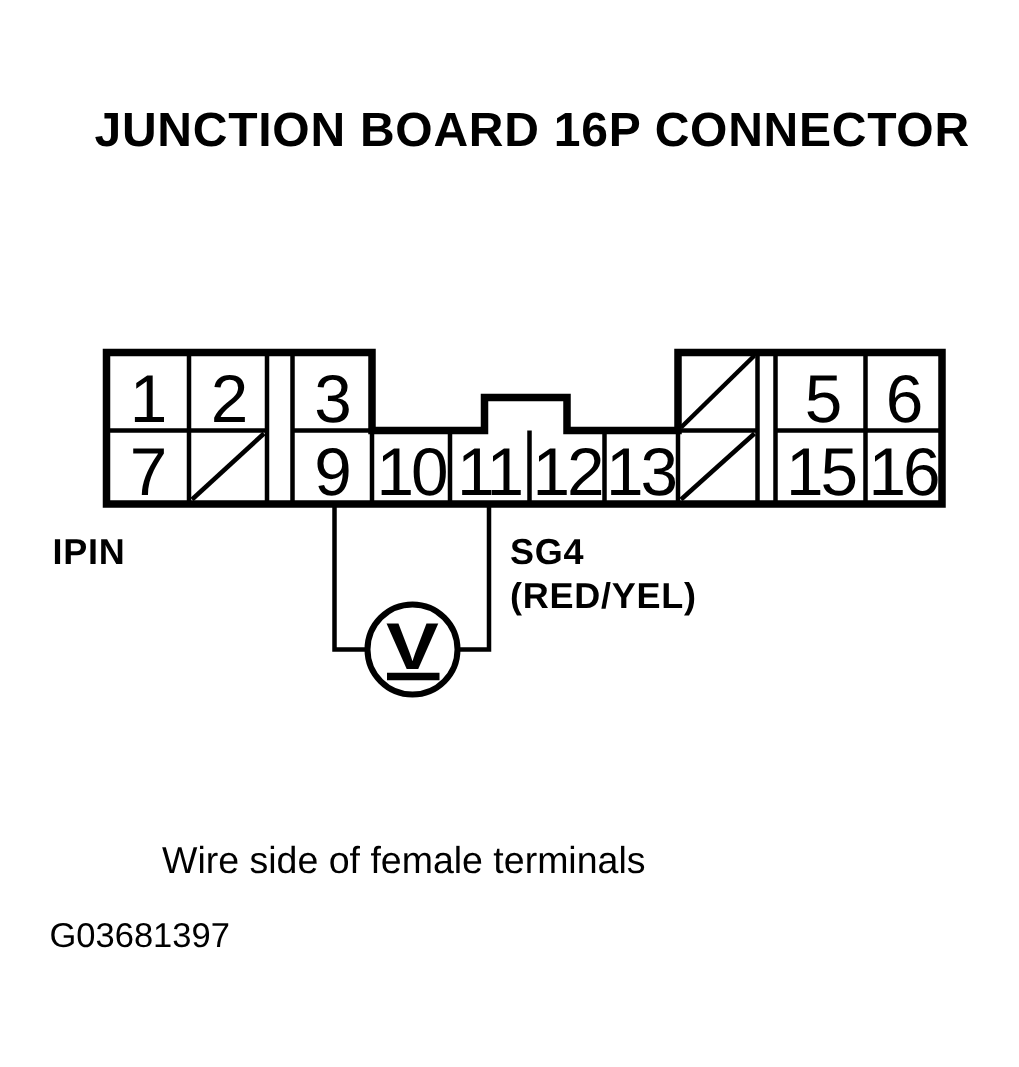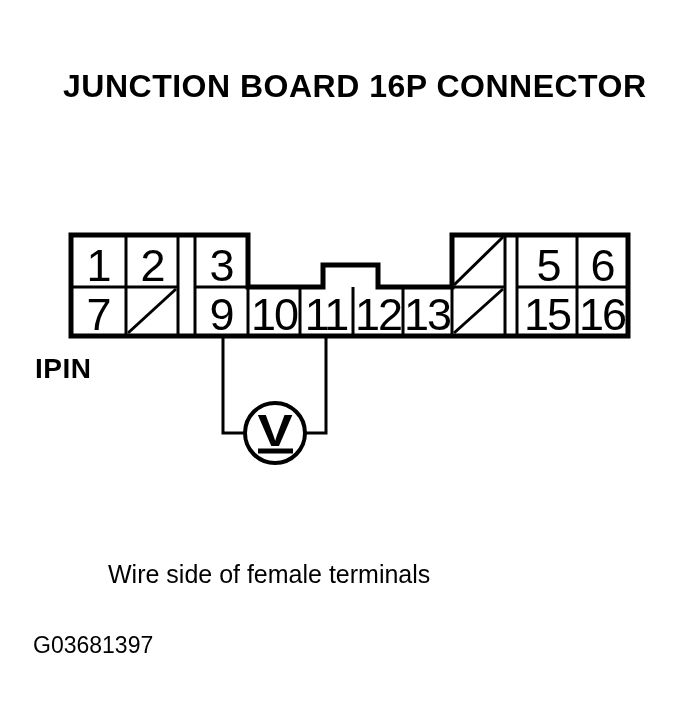--- a/index.html
+++ b/index.html
@@ -28,31 +28,31 @@
     font-family:"Liberation Sans", sans-serif;
     font-size:45px; letter-spacing:-2px;
     fill:var(--ink); text-anchor:middle;
   }
   .meter-v {
     font-family:"Liberation Sans", sans-serif;
     font-size:44px; font-weight:bold;
     fill:var(--ink); text-anchor:middle;
   }
   .sig-label {
-    position:absolute; font-size:28px; font-weight:bold;
+    position:absolute; font-size:24px; font-weight:bold;
     line-height:29px; white-space:nowrap; letter-spacing:0.5px;
   }
   .sig-label-left  { left:35px;  top:354px; }
   .sig-label-right { left:340px; top:354px; }
   .caption {
     position:absolute; left:108px; top:560px;
     font-size:25px; white-space:nowrap;
   }
   .figure-id {
-    position:absolute; left:33px; top:632px;
+    position:absolute; left:33px; top:610px;
     font-size:23px; white-space:nowrap;
   }
 </style>
 </head>
 <body>
 
 <div class="page">
 
   <div class="title">JUNCTION BOARD 16P CONNECTOR</div>
 
@@ -106,18 +106,22 @@
       <circle class="meter-circle" cx="275" cy="433" r="30"></circle>
       <text class="meter-v" x="0" y="13" transform="translate(275,433) scale(1.2,1)">V</text>
       <line class="meter-underline" x1="258" y1="451" x2="293" y2="451"></line>
     </g>
   </svg>
 
   <div class="sig-label sig-label-left">
     <div>IPIN</div>
   </div>
 
+  <div class="sig-label sig-label-right">
+    <div>SG4</div>
+    <div>(RED/YEL)</div>
+  </div>
 
   <div class="caption">Wire side of female terminals</div>
 
   <div class="figure-id">G03681397</div>
 
 </div>
 
 </body></html>

